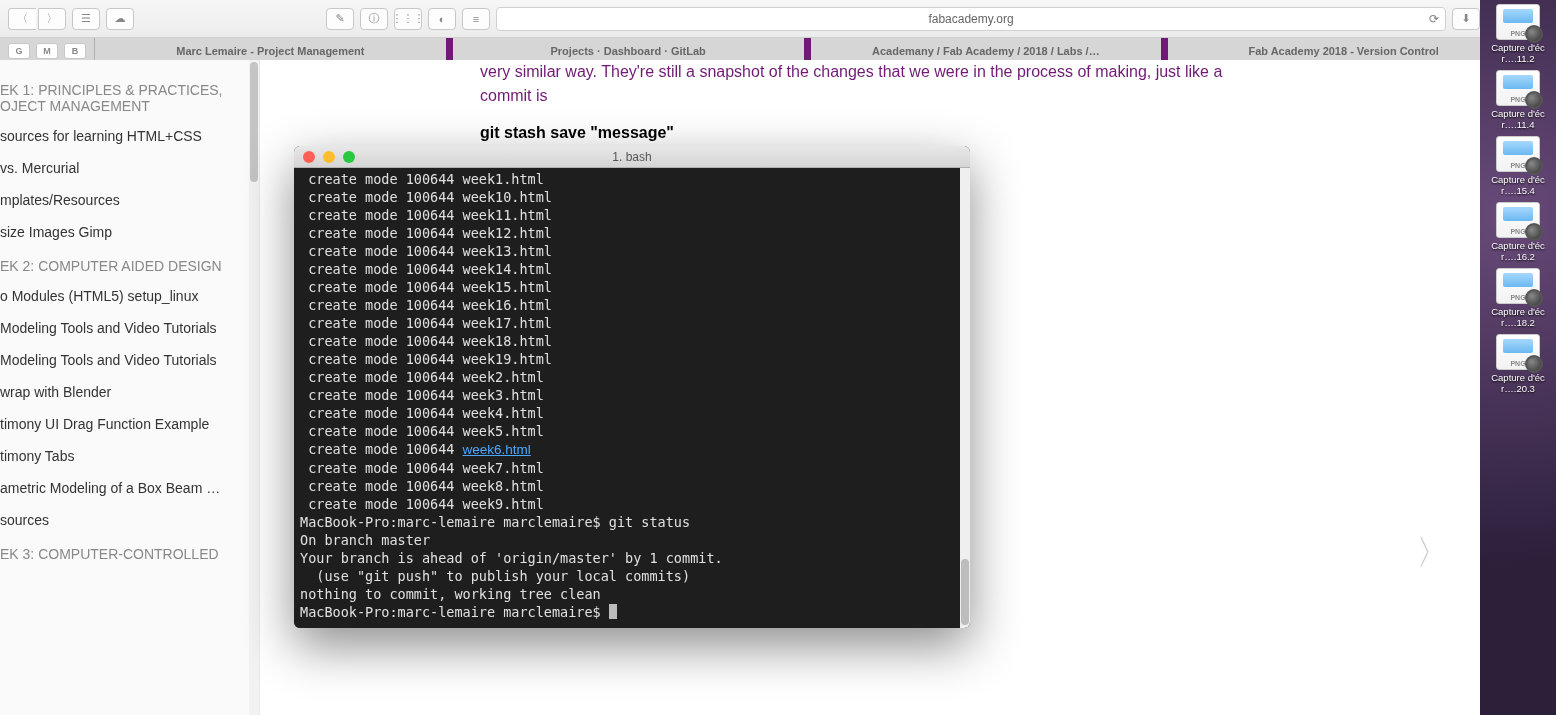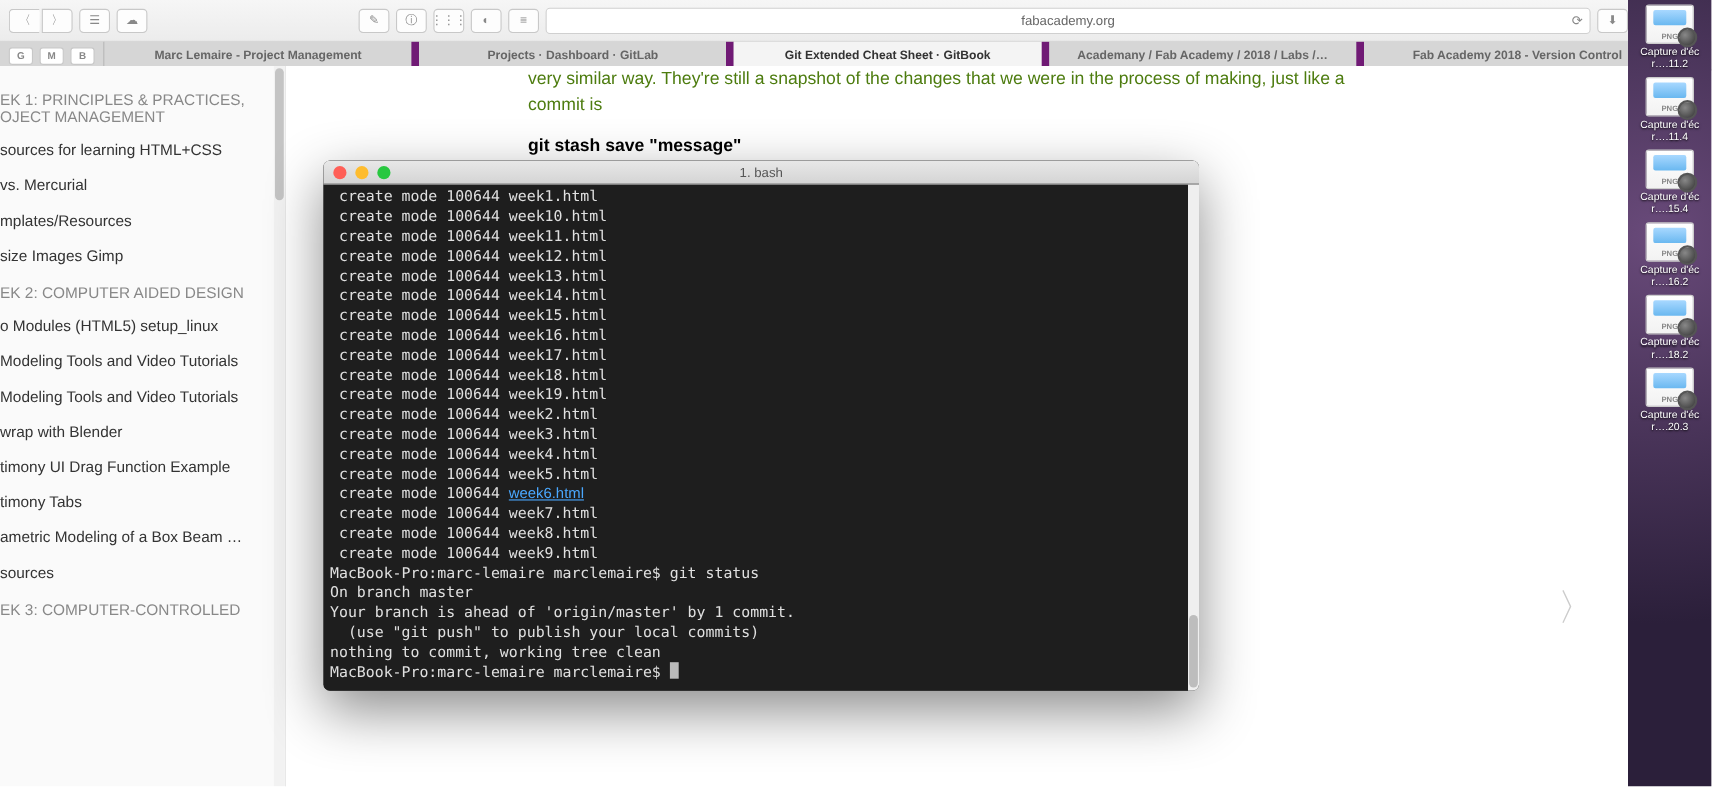--- a/index.html
+++ b/index.html
@@ -28,27 +28,27 @@
 .sidebar { width:260px; background:#fafafa; border-right:1px solid #e8e8e8; overflow:hidden; padding:12px 0 12px 0; position:relative; }
 .sidebar::-webkit-scrollbar { width:8px; }
 .sb-item { padding:8px 14px 8px 0; font-size:14px; color:#333; cursor:pointer; white-space:nowrap; overflow:hidden; text-overflow:ellipsis; }
 .sb-heading { padding:10px 14px 6px 0; font-size:14px; color:#888;白-space:nowrap; overflow:hidden; }
 .sb-item.active { color:#008cff; }
 .sb-scroll { position:absolute; right:0; top:0; bottom:0; width:10px; background:#f2f2f2; }
 .sb-thumb { position:absolute; right:1px; top:2px; width:8px; height:120px; background:#c4c4c4; border-radius:4px; }
 
 .article { flex:1; padding:0 60px 0 220px; overflow:hidden; position:relative; background:#fff; }
 .article-inner { max-width:770px; }
-.para { font-size:16px; line-height:1.5; color:#4d7c0f; margin:0 0 14px 0; }
+.para { font-size:16px; line-height:1.5; color:#701a75; margin:0 0 14px 0; }
 .h3 { font-size:16px; font-weight:bold; margin:16px 0 10px 0; }
 .h2 { font-size:20px; font-weight:bold; margin:22px 0 12px 0; letter-spacing:0.5px; }
 .nav-arrow { position:absolute; right:30px; top:470px; font-size:34px; color:#ccc; cursor:pointer; }
 
 
-.terminal-window { position:absolute; left:294px; top:146px; width:796px; height:482px; border-radius:6px; box-shadow:0 18px 50px rgba(0,0,0,.45); overflow:hidden; background:#2e2e2e; z-index:50; }
+.terminal-window { position:absolute; left:294px; top:146px; width:676px; height:482px; border-radius:6px; box-shadow:0 18px 50px rgba(0,0,0,.45); overflow:hidden; background:#2e2e2e; z-index:50; }
 .term-title { height:22px; background:linear-gradient(#e8e8e8,#d4d4d4); display:flex; align-items:center; position:relative; border-bottom:1px solid #b0b0b0; }
 .traffic { display:flex; gap:8px; position:absolute; left:9px; }
 .dot { width:12px; height:12px; border-radius:50%; }
 .dot.red { background:#ff5f57; } .dot.yellow { background:#febc2e; } .dot.green { background:#28c840; }
 .term-title-text { margin:0 auto; font-size:12px; color:#555; }
 .term-body { position:absolute; top:22px; left:0; right:10px; bottom:0; background:#1e1e1e; color:#e0e0e0; font-family:Menlo,Monaco,monospace; font-size:13.5px; line-height:18px; padding:2px 4px 4px 6px; white-space:pre; overflow:hidden; }
 .term-body .link { color:#4aa8ff; text-decoration:underline; }
 .term-cursor { display:inline-block; width:8px; height:15px; background:#bbb; vertical-align:-2px; }
 .term-scroll { position:absolute; right:0; top:22px; bottom:0; width:10px; background:#efefef; }
 .term-thumb { position:absolute; right:1px; bottom:3px; width:8px; height:66px; background:#bdbdbd; border-radius:4px; }
@@ -94,21 +94,20 @@
 
 <div class="tab-bar">
   <div style="display:flex;align-items:center;gap:6px;padding:0 8px;background:#d6d6d6;border-right:1px solid #b0b0b0;">
     <div class="bm-btn">G</div>
     <div class="bm-btn">M</div>
     <div class="bm-btn">B</div>
   </div>
   <div id="tabs-container" style="display:flex;flex:1;">
       <div class="tab">Marc Lemaire - Project Management</div>
       <div class="tab">Projects · Dashboard · GitLab</div>
-      <div class="tab active">Git Extended Cheat Sheet · GitBook</div>
       <div class="tab">Academany / Fab Academy / 2018 / Labs /…</div>
       <div class="tab">Fab Academy 2018 - Version Control</div>
     </div>
   <div class="tab-add">+</div>
 </div>
 
 <div class="content">
   <div class="sidebar">
     <div id="sidebar-items">
         <div class="sb-heading">EK 1: PRINCIPLES &amp; PRACTICES,<br>OJECT MANAGEMENT</div>

